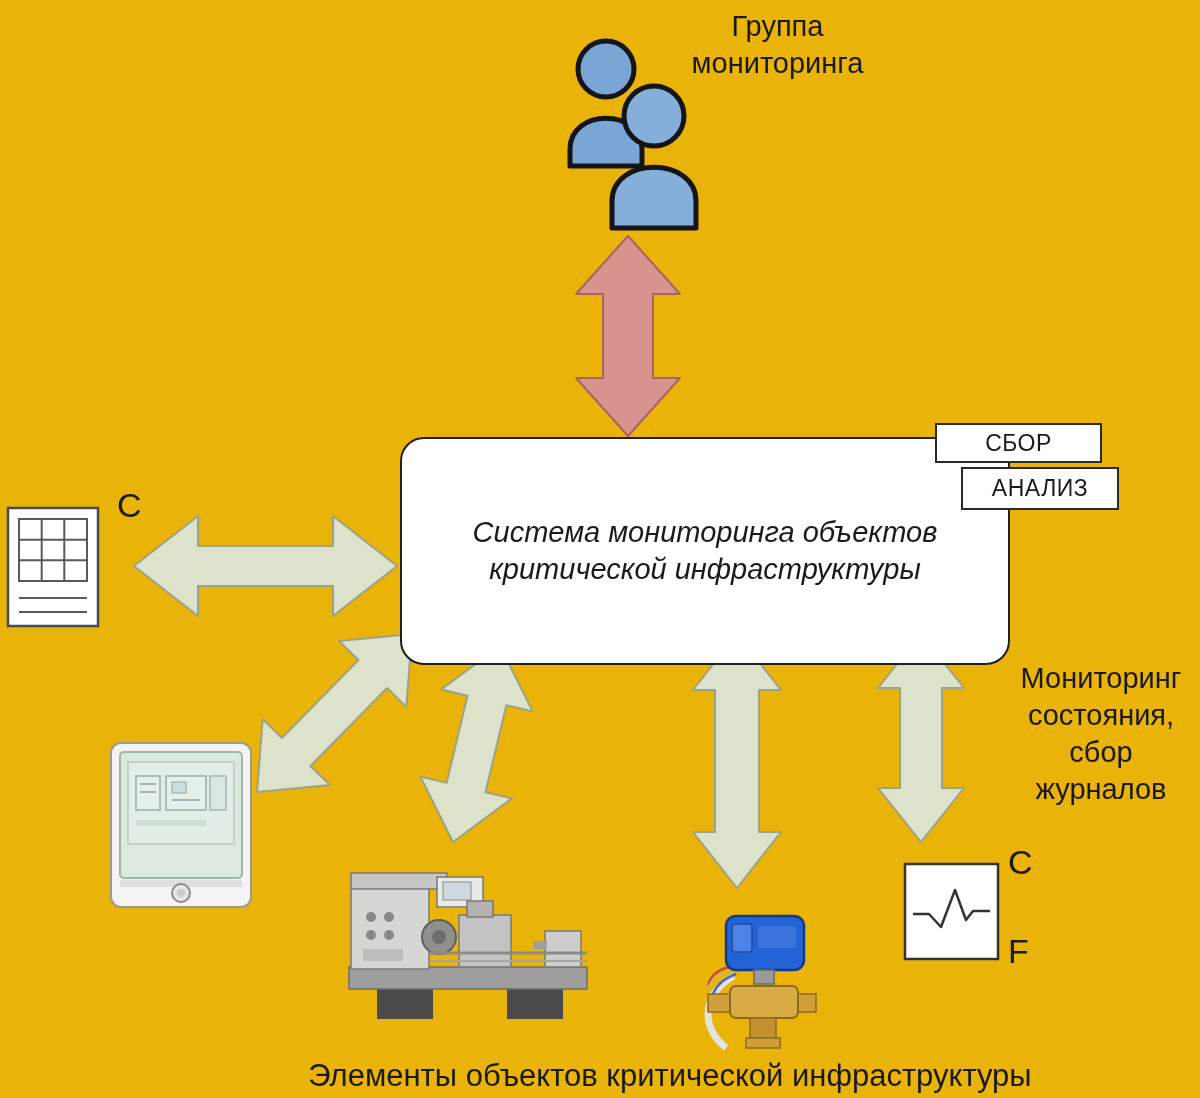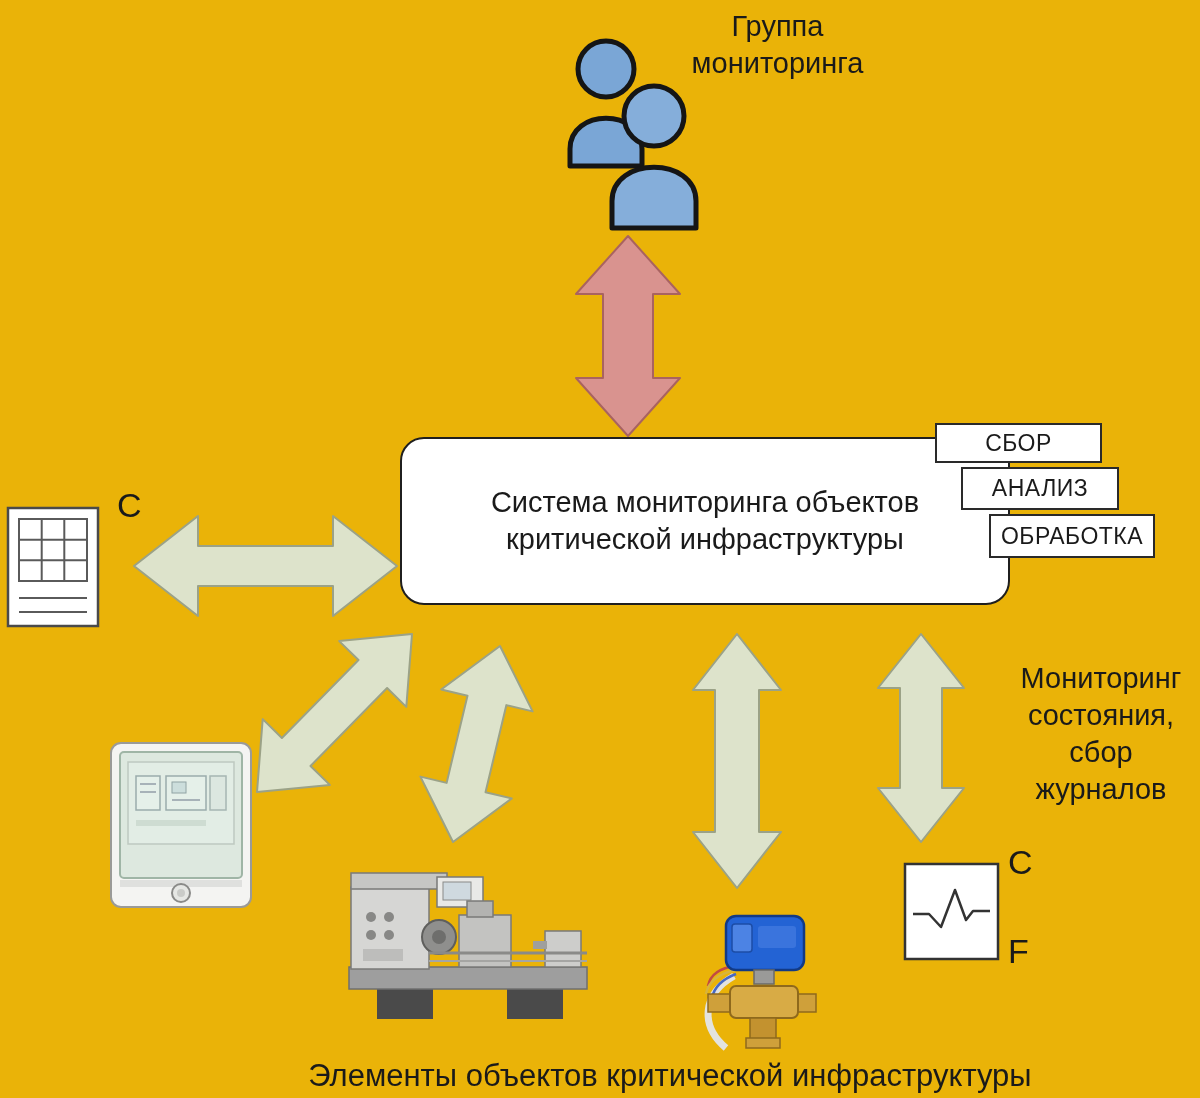--- a/index.html
+++ b/index.html
@@ -33,33 +33,30 @@
 мониторинга</div>
 
   <svg class="abs node" style="left:558px;top:36px;" width="150" height="200" viewBox="0 0 150 200">
     <circle cx="48" cy="33" r="28" fill="#7aa6d6" stroke="#151515" stroke-width="5"></circle>
     <path d="M12,130 L12,113 C12,72 84,72 84,113 L84,130 Z" fill="#7aa6d6" stroke="#151515" stroke-width="5" stroke-linejoin="round"></path>
     <circle cx="96" cy="80" r="30" fill="#85aeda" stroke="#151515" stroke-width="5"></circle>
     <path d="M54,192 L54,165 C54,120 138,120 138,165 L138,192 Z" fill="#85aeda" stroke="#151515" stroke-width="5" stroke-linejoin="round"></path>
   </svg>
 
 
-  <div class="abs sysbox" style="left:400px;top:437px;width:610px;height:168px;">
+  <div class="abs sysbox" style="left:400px;top:437px;width:610px;height:228px;font-style:italic;">
     <div class="label" style="font-size:29px;">Система мониторинга объектов
 критической инфраструктуры</div>
   </div>
 
   <div class="abs tag" style="left:935px;top:423px;width:167px;height:40px;">
     <span>СБОР</span>
   </div>
   <div class="abs tag" style="left:961px;top:467px;width:158px;height:43px;">
     <span>АНАЛИЗ</span>
-  </div>
-  <div class="abs tag" style="left:989px;top:514px;width:166px;height:44px;">
-    <span>ОБРАБОТКА</span>
   </div>
 
   <svg class="abs node" style="left:5px;top:505px;" width="96" height="124" viewBox="0 0 96 124">
     <rect x="3" y="3" width="90" height="118" fill="#ffffff" stroke="#4a4a4a" stroke-width="2.5"></rect>
     <g stroke="#5a5a5a" stroke-width="2">
       <rect x="14" y="14" width="68" height="62" fill="none"></rect>
       <line x1="36.7" y1="14" x2="36.7" y2="76"></line>
       <line x1="59.3" y1="14" x2="59.3" y2="76"></line>
       <line x1="14" y1="34.7" x2="82" y2="34.7"></line>
       <line x1="14" y1="55.3" x2="82" y2="55.3"></line>

